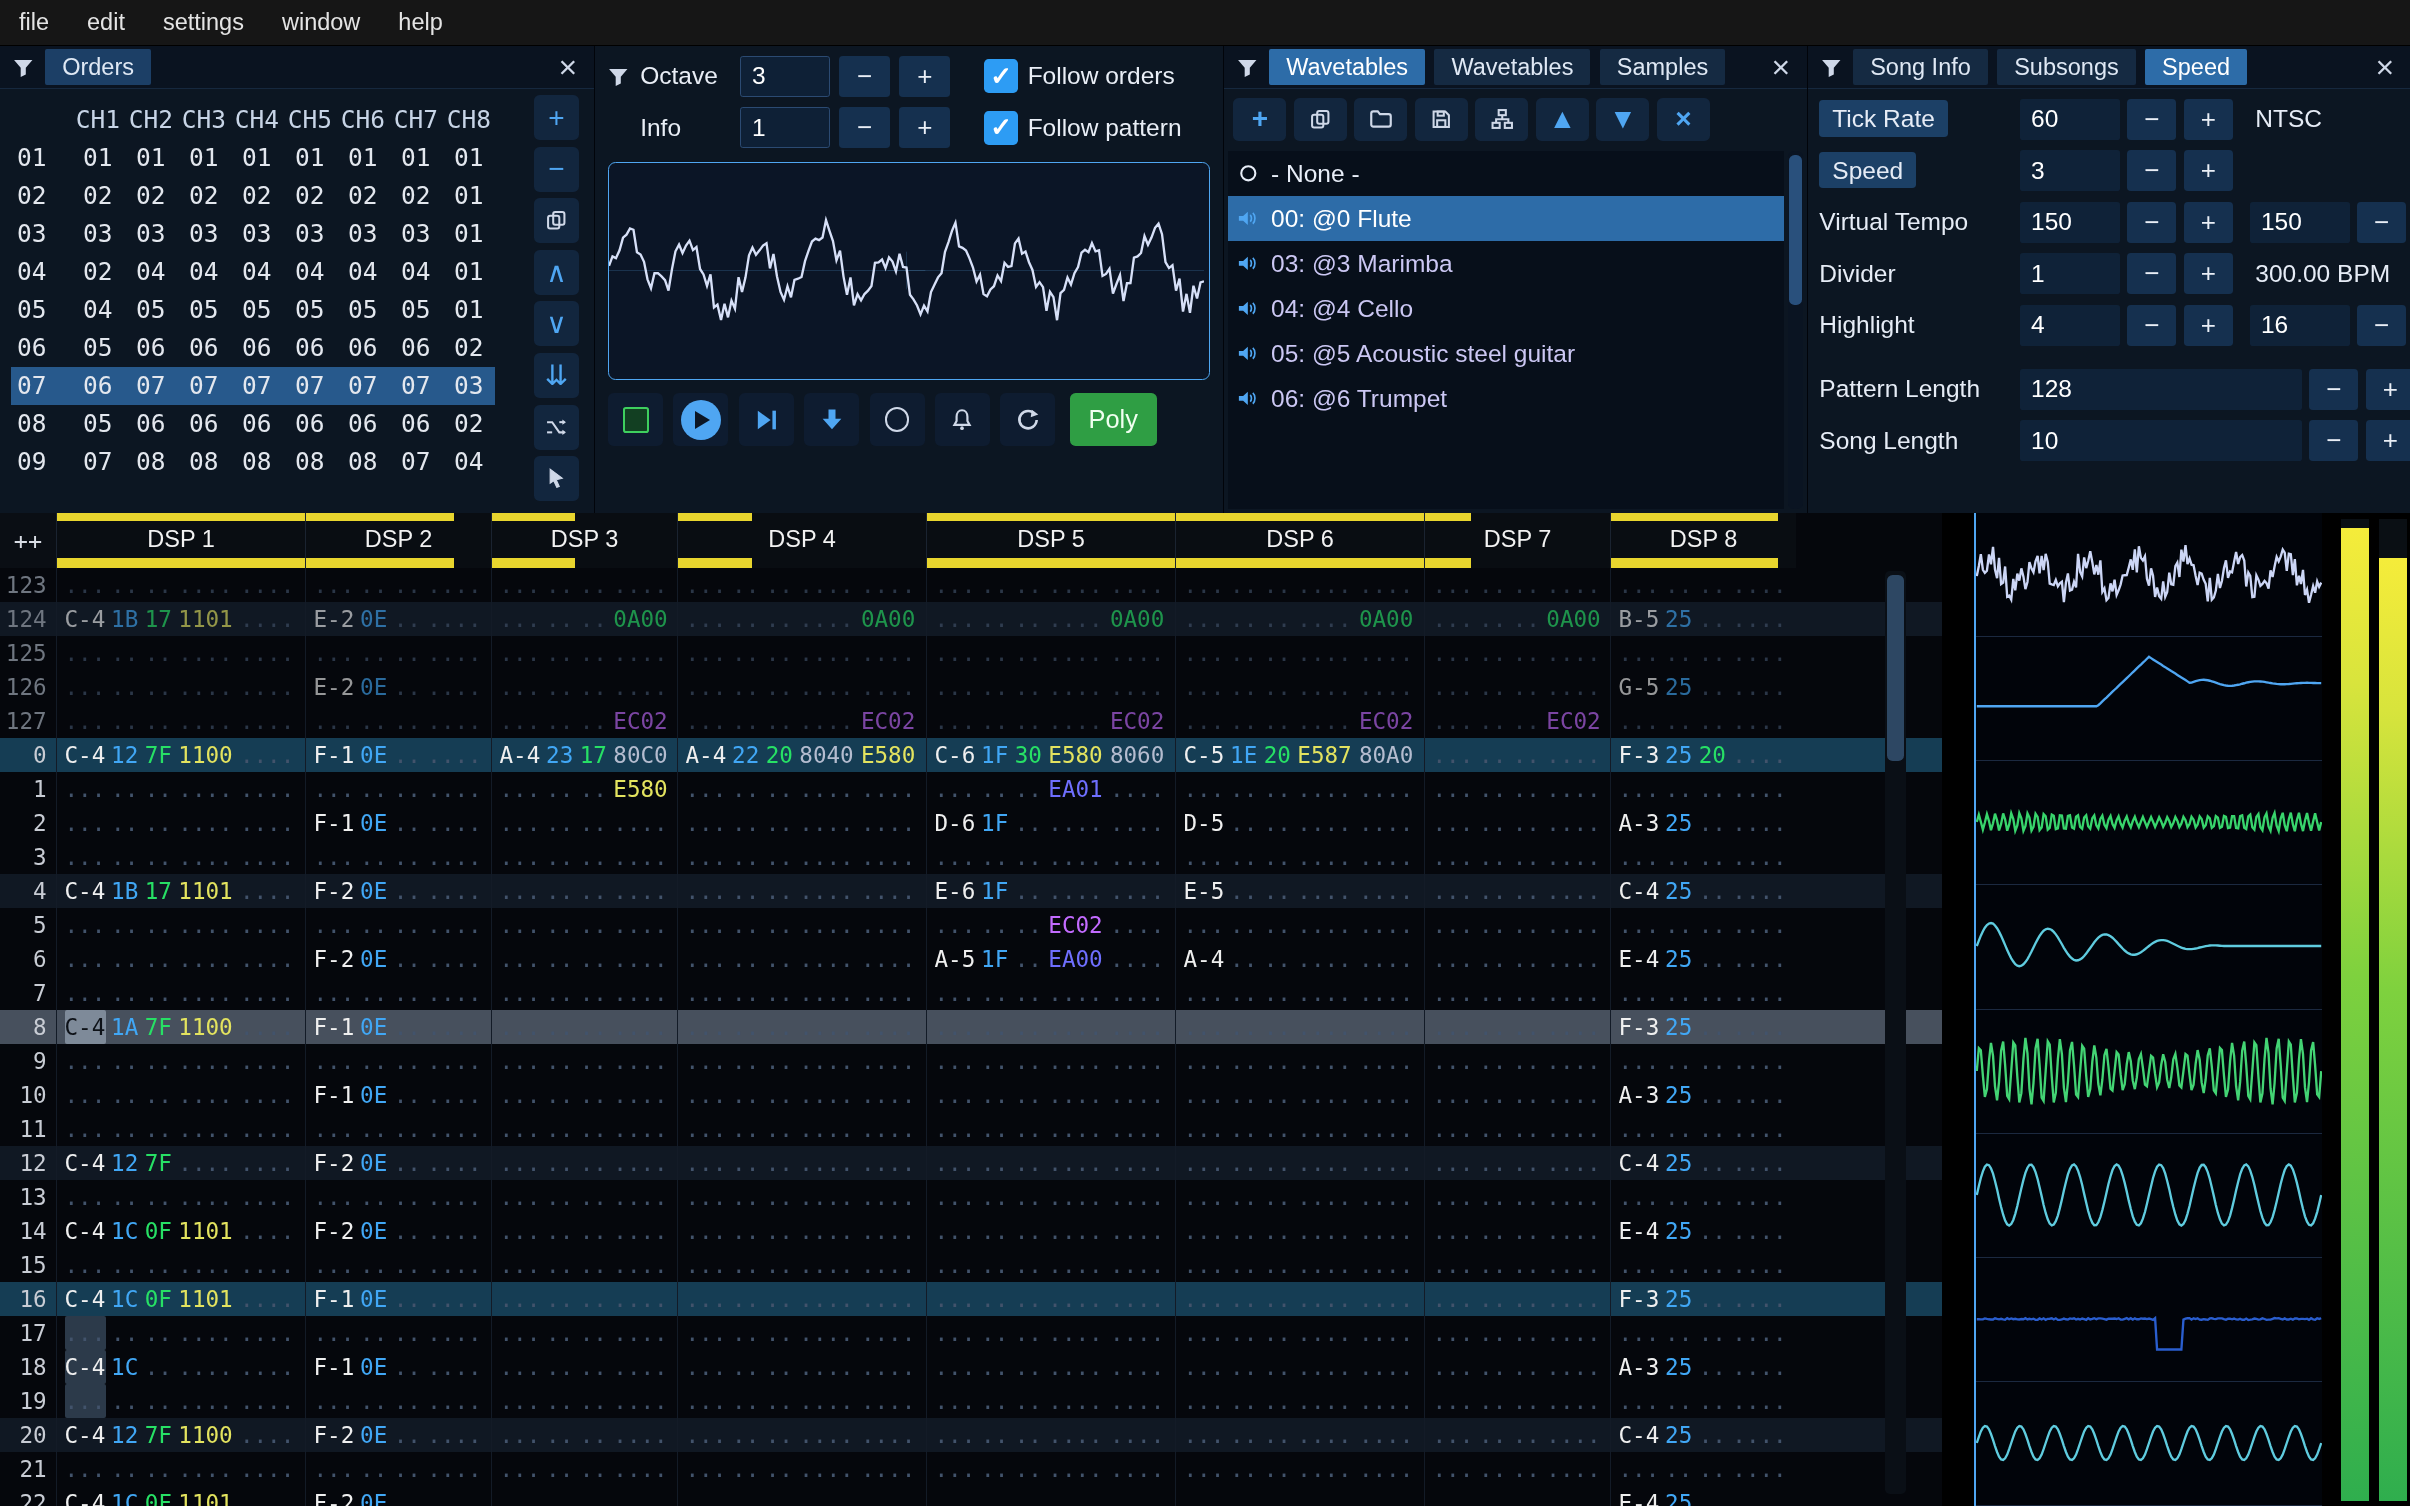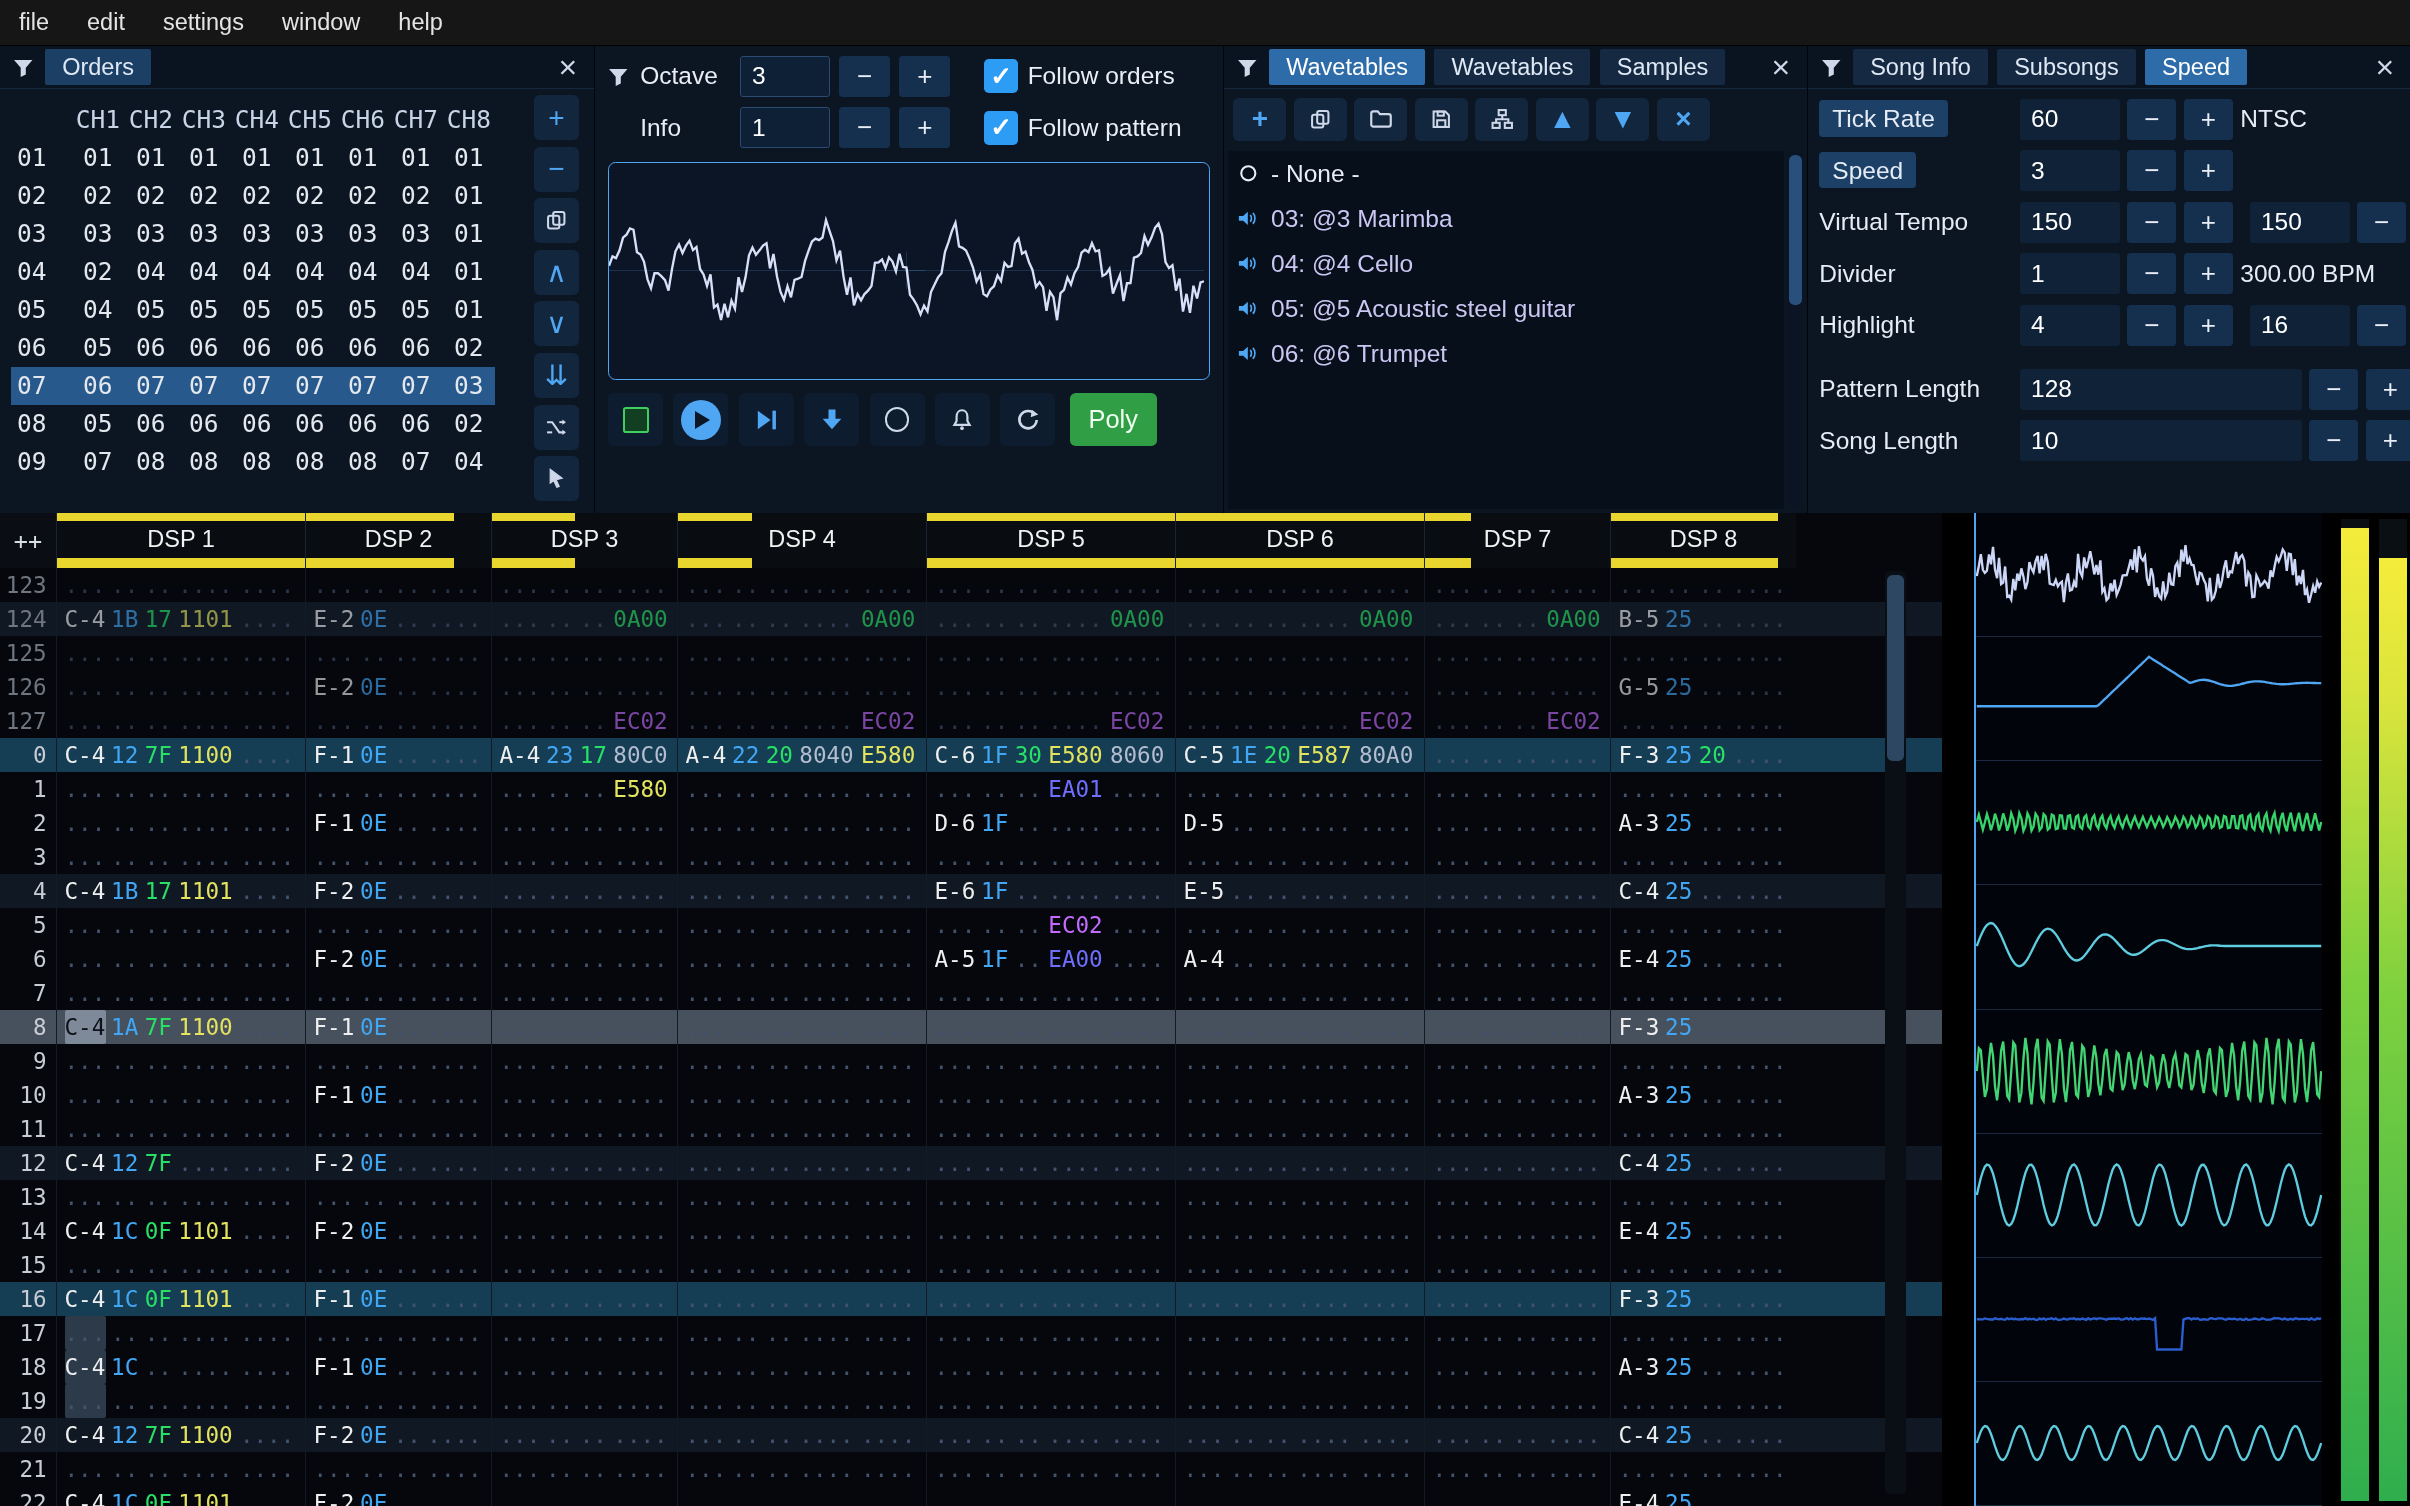--- a/index.html
+++ b/index.html
@@ -71,21 +71,21 @@
   
   .srow{display:flex; align-items:center; gap:7.5px; margin:8.5px 11.3px 0 11.3px; height:43px; font-size:24.5px; color:#e6ecf6;}
   .slabel{width:193px; flex:none;}
   .slabel.btn{background:#1c4066; border-radius:3.8px; padding:4.7px 13px; width:auto; min-width:0;}
   .slabel-spacer{flex:none;}
   .vbox{width:100px; height:41px; background:#0f2238; border-radius:2.8px; color:#fff;
     display:flex; align-items:center; padding-left:11.3px; flex:none;}
   .wbox{width:282px;}
   .mini{width:49px; height:41px; background:#15304f; border-radius:3.8px; color:#e9eef6; font-size:26px;
     display:flex; align-items:center; justify-content:center; flex:none;}
-  .sxtra{margin-left:0; white-space:nowrap;}
+  .sxtra{margin-left:15px; white-space:nowrap;}
   .gap-top{margin-top:21px;}
   .tickbtn-pad{margin-right:7.5px;}
   
   .bottom{position:relative; height:993px; background:#000;}
   .pattern{position:absolute; left:0; top:0; width:1942px; height:993px; overflow:hidden;
     font-family:"DejaVu Sans Mono", monospace; font-size:22.6px; background:#05070c;}
   .phead{display:flex; height:55px; background:#05070c;}
   .pcorner{width:56px; color:#d8dce4; font-size:23.5px; display:flex; align-items:center; justify-content:center; background:#0a0e14;}
   .phch{position:relative; background:#090d12; border-left:0.9px solid #1a2330; flex:none;}
   .phch .vu-top{position:absolute; top:0; left:0; height:7.5px; background:#e8d52e;}
@@ -400,20 +400,30 @@
         <div class="ibtn">×</div>
       </div>
       <div class="ilist" id="inst-list">
           <div class="irow none">
             <span class="icn">
               <svg width="22.6" height="22.6" viewBox="0 0 24 24">
                 <circle cx="12" cy="12" r="7.5" fill="none" stroke="#e8eef8" stroke-width="2.2"></circle>
               </svg>
             </span>
             <span class="txt">- None -</span>
+          </div>
+          <div class="irow selected">
+            <span class="icn">
+              <svg width="22.6" height="22.6" viewBox="0 0 24 24">
+                <polygon points="2,9.5 6.5,9.5 11.5,5 11.5,19 6.5,14.5 2,14.5" fill="#4fa6f2"></polygon>
+                <path d="M14,8.5 C15.8,10 15.8,14 14,15.5" fill="none" stroke="#4fa6f2" stroke-width="1.8"></path>
+                <path d="M16.8,6.2 C19.8,8.8 19.8,15.2 16.8,17.8" fill="none" stroke="#4fa6f2" stroke-width="1.8"></path>
+              </svg>
+            </span>
+            <span class="txt">00: @0 Flute</span>
           </div>
           <div class="irow">
             <span class="icn">
               <svg width="22.6" height="22.6" viewBox="0 0 24 24">
                 <polygon points="2,9.5 6.5,9.5 11.5,5 11.5,19 6.5,14.5 2,14.5" fill="#4fa6f2"></polygon>
                 <path d="M14,8.5 C15.8,10 15.8,14 14,15.5" fill="none" stroke="#4fa6f2" stroke-width="1.8"></path>
                 <path d="M16.8,6.2 C19.8,8.8 19.8,15.2 16.8,17.8" fill="none" stroke="#4fa6f2" stroke-width="1.8"></path>
               </svg>
             </span>
             <span class="txt">03: @3 Marimba</span>

